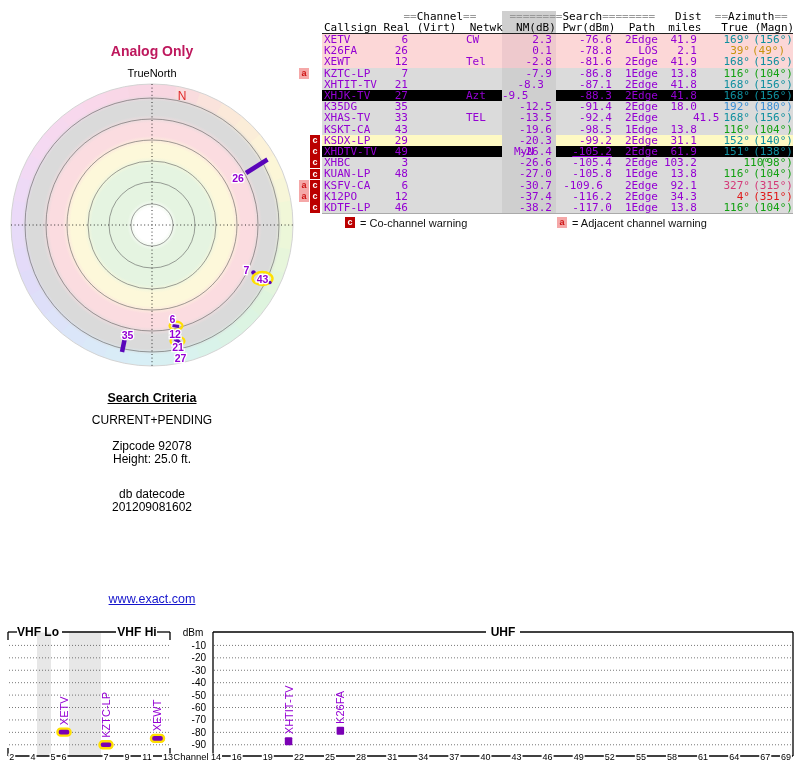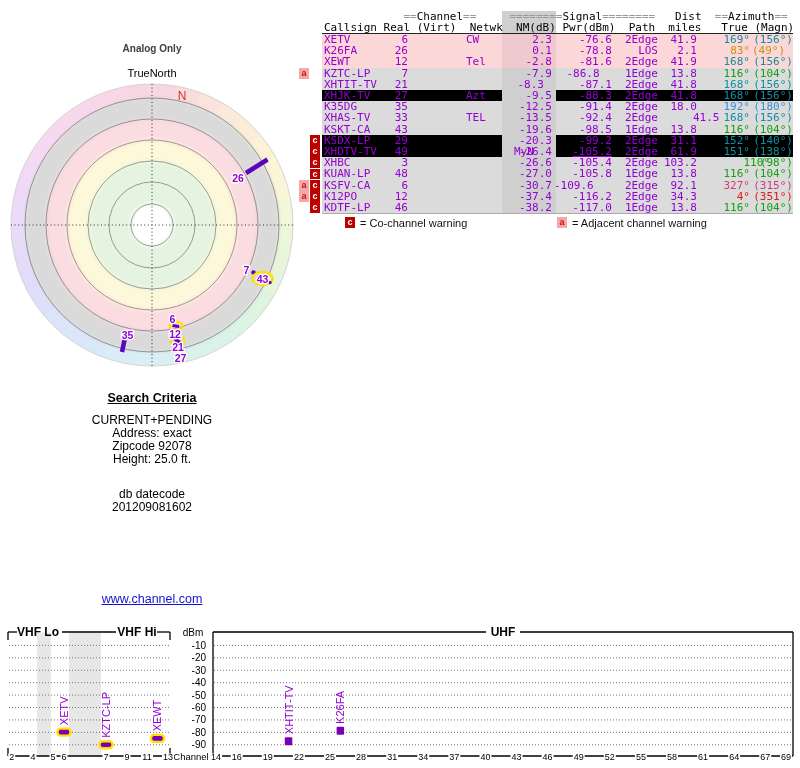--- a/index.html
+++ b/index.html
@@ -1,21 +1,21 @@
 <!DOCTYPE html>
 <html><head>
 <meta charset="utf-8">
 <style>
   * { margin:0; padding:0; box-sizing:border-box; }
   html,body { background:#fff; }
   #app { position:relative; width:800px; height:768px; background:#fff; overflow:hidden;
          font-family:"Liberation Sans",sans-serif; }
   .abs { position:absolute; }
   .ctr { width:304px; left:0; text-align:center; }
-  .radar-title { top:43px; font-size:10px; font-weight:bold; color:#404040; }
+  .radar-title { top:43px; font-size:14px; font-weight:bold; color:#be185d; }
   .radar-sub { top:67px; font-size:11px; color:#000; }
   .mono { font-family:"DejaVu Sans Mono",monospace; font-size:11px; white-space:pre; color:#000; line-height:11.2px; }
   .dim { color:#999; }
   .sc-title { top:391px; font-size:12.5px; font-weight:bold; text-decoration:underline; }
   .sc-line { font-size:12px; color:#000; }
   .site-link { top:589px; }
   .site-link a { color:#1414cc; font-size:12.5px; text-decoration:underline; cursor:pointer; }
   .trow { position:absolute; left:322px; width:471px; height:11.2px; }
   .tcell { position:absolute; top:0; height:11.2px; line-height:11.4px;
            font-family:"DejaVu Sans Mono",monospace; font-size:11px; white-space:pre; }
@@ -110,21 +110,21 @@
       <text x="262.5" y="222.5" font-size="10.5" font-weight="bold" fill="#9400d3" text-anchor="middle" font-family="Liberation Sans,sans-serif" paint-order="stroke" stroke="#ffffff" stroke-width="2.6">43</text>
       <text x="172.5" y="263" font-size="10.5" font-weight="bold" fill="#9400d3" text-anchor="middle" font-family="Liberation Sans,sans-serif" paint-order="stroke" stroke="#ffffff" stroke-width="2.6">6</text>
       <text x="175" y="277.5" font-size="10.5" font-weight="bold" fill="#9400d3" text-anchor="middle" font-family="Liberation Sans,sans-serif" paint-order="stroke" stroke="#ffffff" stroke-width="2.6">12</text>
       <text x="178" y="291" font-size="10.5" font-weight="bold" fill="#9400d3" text-anchor="middle" font-family="Liberation Sans,sans-serif" paint-order="stroke" stroke="#ffffff" stroke-width="2.6">21</text>
       <text x="180.5" y="301.5" font-size="10.5" font-weight="bold" fill="#9400d3" text-anchor="middle" font-family="Liberation Sans,sans-serif" paint-order="stroke" stroke="#ffffff" stroke-width="2.6">27</text>
       <text x="127.5" y="278.5" font-size="10.5" font-weight="bold" fill="#9400d3" text-anchor="middle" font-family="Liberation Sans,sans-serif" paint-order="stroke" stroke="#ffffff" stroke-width="2.6">35</text>
     </svg>
 
   <div id="table">
       <div class="abs" style="left:502px;top:10.5px;width:54px;height:202px;background:#cfcfcf"></div>
-      <div class="abs mono" style="left:324px;top:10.5px;"><span>            </span><span class="dim">==</span><span>Channel</span><span class="dim">==</span><span>     </span><span class="dim">========</span><span>Signal</span><span class="dim">========</span><span>   Dist  </span><span class="dim">==</span><span>Azimuth</span><span class="dim">==</span></div>
+      <div class="abs mono" style="left:324px;top:10.5px;"><span>            </span><span class="dim">==</span><span>Channel</span><span class="dim">==</span><span>     </span><span class="dim">========</span><span>Search</span><span class="dim">========</span><span>   Dist  </span><span class="dim">==</span><span>Azimuth</span><span class="dim">==</span></div>
       <div class="abs mono" style="left:324px;top:21.8px;">Callsign Real (Virt)  Netwk  NM(dB) Pwr(dBm)  Path  miles   True (Magn)</div>
       <div class="abs" style="left:322px;top:32.8px;width:471px;height:1px;background:#222"></div>
       <div class="trow" style="top:34px;background:#fcd7d7">
         <div class="abs" style="left:180px;top:0;width:54px;height:11.2px;background:#eec9cd"></div>
         <div class="tcell" style="left: 2px; width: 60px; text-align: left; color: rgb(148, 0, 211);">XETV</div>
         <div class="tcell" style="left: 60px; width: 26px; text-align: right; color: rgb(148, 0, 211);">6</div>
         <div class="tcell" style="left: 144px; width: 36px; text-align: left; color: rgb(148, 0, 211);">CW</div>
         <div class="tcell" style="left: 180px; width: 50px; text-align: right; color: rgb(148, 0, 211);">2.3</div>
         <div class="tcell" style="left: 232px; width: 58px; text-align: right; color: rgb(148, 0, 211);">-76.6</div>
         <div class="tcell" style="left: 292px; width: 44px; text-align: right; color: rgb(148, 0, 211);">2Edge</div>
@@ -133,41 +133,41 @@
         <div class="tcell" style="left: 430px; width: 41px; text-align: right; color: rgb(15, 143, 159);">(156°)</div>
       </div>
       <div class="trow" style="top:45.2px;background:#fcd7d7">
         <div class="abs" style="left:180px;top:0;width:54px;height:11.2px;background:#eec9cd"></div>
         <div class="tcell" style="left: 2px; width: 60px; text-align: left; color: rgb(148, 0, 211);">K26FA</div>
         <div class="tcell" style="left: 60px; width: 26px; text-align: right; color: rgb(148, 0, 211);">26</div>
         <div class="tcell" style="left: 180px; width: 50px; text-align: right; color: rgb(148, 0, 211);">0.1</div>
         <div class="tcell" style="left: 232px; width: 58px; text-align: right; color: rgb(148, 0, 211);">-78.8</div>
         <div class="tcell" style="left: 292px; width: 44px; text-align: right; color: rgb(148, 0, 211);">LOS</div>
         <div class="tcell" style="left: 336px; width: 39px; text-align: right; color: rgb(148, 0, 211);">2.1</div>
-        <div class="tcell" style="left: 378px; width: 50px; text-align: right; color: rgb(199, 148, 16);">83°</div>
+        <div class="tcell" style="left: 378px; width: 50px; text-align: right; color: rgb(199, 148, 16);">39°</div>
         <div class="tcell" style="left: 430px; width: 41px; text-align: left; color: rgb(199, 148, 16);">(49°)</div>
       </div>
       <div class="trow" style="top:56.4px;background:#fcd7d7">
         <div class="abs" style="left:180px;top:0;width:54px;height:11.2px;background:#eec9cd"></div>
         <div class="tcell" style="left: 2px; width: 60px; text-align: left; color: rgb(148, 0, 211);">XEWT</div>
         <div class="tcell" style="left: 60px; width: 26px; text-align: right; color: rgb(148, 0, 211);">12</div>
         <div class="tcell" style="left: 144px; width: 36px; text-align: left; color: rgb(148, 0, 211);">Tel</div>
         <div class="tcell" style="left: 180px; width: 50px; text-align: right; color: rgb(148, 0, 211);">-2.8</div>
         <div class="tcell" style="left: 232px; width: 58px; text-align: right; color: rgb(148, 0, 211);">-81.6</div>
         <div class="tcell" style="left: 292px; width: 44px; text-align: right; color: rgb(148, 0, 211);">2Edge</div>
         <div class="tcell" style="left: 336px; width: 39px; text-align: right; color: rgb(148, 0, 211);">41.9</div>
         <div class="tcell" style="left: 378px; width: 50px; text-align: right; color: rgb(15, 143, 159);">168°</div>
         <div class="tcell" style="left: 430px; width: 41px; text-align: right; color: rgb(15, 143, 159);">(156°)</div>
       </div>
       <div class="trow" style="top:67.6px;background:#dbdbdb">
         <div class="abs" style="left:180px;top:0;width:54px;height:11.2px;background:#cfcfcf"></div>
         <div class="tcell" style="left: 2px; width: 60px; text-align: left; color: rgb(148, 0, 211);">KZTC-LP</div>
         <div class="tcell" style="left: 60px; width: 26px; text-align: right; color: rgb(148, 0, 211);">7</div>
         <div class="tcell" style="left: 180px; width: 50px; text-align: right; color: rgb(148, 0, 211);">-7.9</div>
-        <div class="tcell" style="left: 232px; width: 58px; text-align: center; color: rgb(148, 0, 211);">-86.8</div>
+        <div class="tcell" style="left: 232px; width: 58px; text-align: right; color: rgb(148, 0, 211);">-86.8</div>
         <div class="tcell" style="left: 292px; width: 44px; text-align: right; color: rgb(148, 0, 211);">1Edge</div>
         <div class="tcell" style="left: 336px; width: 39px; text-align: right; color: rgb(148, 0, 211);">13.8</div>
         <div class="tcell" style="left: 378px; width: 50px; text-align: right; color: rgb(19, 161, 19);">116°</div>
         <div class="tcell" style="left: 430px; width: 41px; text-align: right; color: rgb(19, 161, 19);">(104°)</div>
       </div>
       <div class="badge badge-a" style="left:299px;top:67.8px">a</div>
       <div class="trow" style="top:78.8px;background:#dbdbdb">
         <div class="abs" style="left:180px;top:0;width:54px;height:11.2px;background:#cfcfcf"></div>
         <div class="tcell" style="left: 2px; width: 60px; text-align: left; color: rgb(148, 0, 211);">XHTIT-TV</div>
         <div class="tcell" style="left: 60px; width: 26px; text-align: right; color: rgb(148, 0, 211);">21</div>
@@ -176,21 +176,21 @@
         <div class="tcell" style="left: 292px; width: 44px; text-align: right; color: rgb(148, 0, 211);">2Edge</div>
         <div class="tcell" style="left: 336px; width: 39px; text-align: right; color: rgb(148, 0, 211);">41.8</div>
         <div class="tcell" style="left: 378px; width: 50px; text-align: right; color: rgb(15, 143, 159);">168°</div>
         <div class="tcell" style="left: 430px; width: 41px; text-align: right; color: rgb(15, 143, 159);">(156°)</div>
       </div>
       <div class="trow" style="top:90px;background:#000000">
         <div class="abs" style="left:180px;top:0;width:54px;height:11.2px;background:#cfcfcf"></div>
         <div class="tcell" style="left: 2px; width: 60px; text-align: left; color: rgb(148, 0, 211);">XHJK-TV</div>
         <div class="tcell" style="left: 60px; width: 26px; text-align: right; color: rgb(148, 0, 211);">27</div>
         <div class="tcell" style="left: 144px; width: 36px; text-align: left; color: rgb(148, 0, 211);">Azt</div>
-        <div class="tcell" style="left: 180px; width: 50px; text-align: right; color: rgb(148, 0, 211);">-9.5</div>
+        <div class="tcell" style="left: 180px; width: 50px; color: rgb(148, 0, 211);">-9.5</div>
         <div class="tcell" style="left: 232px; width: 58px; text-align: right; color: rgb(148, 0, 211);">-88.3</div>
         <div class="tcell" style="left: 292px; width: 44px; text-align: right; color: rgb(148, 0, 211);">2Edge</div>
         <div class="tcell" style="left: 336px; width: 39px; text-align: right; color: rgb(148, 0, 211);">41.8</div>
         <div class="tcell" style="left: 378px; width: 50px; text-align: right; color: rgb(15, 143, 159);">168°</div>
         <div class="tcell" style="left: 430px; width: 41px; text-align: right; color: rgb(15, 143, 159);">(156°)</div>
       </div>
       <div class="trow" style="top:101.19999999999999px;background:#dbdbdb">
         <div class="abs" style="left:180px;top:0;width:54px;height:11.2px;background:#cfcfcf"></div>
         <div class="tcell" style="left: 2px; width: 60px; text-align: left; color: rgb(148, 0, 211);">K35DG</div>
         <div class="tcell" style="left: 60px; width: 26px; text-align: right; color: rgb(148, 0, 211);">35</div>
@@ -217,21 +217,21 @@
         <div class="abs" style="left:180px;top:0;width:54px;height:11.2px;background:#cfcfcf"></div>
         <div class="tcell" style="left: 2px; width: 60px; text-align: left; color: rgb(148, 0, 211);">KSKT-CA</div>
         <div class="tcell" style="left: 60px; width: 26px; text-align: right; color: rgb(148, 0, 211);">43</div>
         <div class="tcell" style="left: 180px; width: 50px; text-align: right; color: rgb(148, 0, 211);">-19.6</div>
         <div class="tcell" style="left: 232px; width: 58px; text-align: right; color: rgb(148, 0, 211);">-98.5</div>
         <div class="tcell" style="left: 292px; width: 44px; text-align: right; color: rgb(148, 0, 211);">1Edge</div>
         <div class="tcell" style="left: 336px; width: 39px; text-align: right; color: rgb(148, 0, 211);">13.8</div>
         <div class="tcell" style="left: 378px; width: 50px; text-align: right; color: rgb(19, 161, 19);">116°</div>
         <div class="tcell" style="left: 430px; width: 41px; text-align: right; color: rgb(19, 161, 19);">(104°)</div>
       </div>
-      <div class="trow" style="top:134.8px;background:#000000">
+      <div class="trow" style="top:134.8px;background:#fef9c3">
         <div class="abs" style="left:180px;top:0;width:54px;height:11.2px;background:#cfcfcf"></div>
         <div class="tcell" style="left: 2px; width: 60px; text-align: left; color: rgb(148, 0, 211);">KSDX-LP</div>
         <div class="tcell" style="left: 60px; width: 26px; text-align: right; color: rgb(148, 0, 211);">29</div>
         <div class="tcell" style="left: 180px; width: 50px; text-align: right; color: rgb(148, 0, 211);">-20.3</div>
         <div class="tcell" style="left: 232px; width: 58px; text-align: right; color: rgb(148, 0, 211);">-99.2</div>
         <div class="tcell" style="left: 292px; width: 44px; text-align: right; color: rgb(148, 0, 211);">2Edge</div>
         <div class="tcell" style="left: 336px; width: 39px; text-align: right; color: rgb(148, 0, 211);">31.1</div>
         <div class="tcell" style="left: 378px; width: 50px; text-align: right; color: rgb(15, 143, 159);">152°</div>
         <div class="tcell" style="left: 430px; width: 41px; text-align: right; color: rgb(15, 143, 159);">(140°)</div>
       </div>
@@ -271,21 +271,21 @@
         <div class="tcell" style="left: 336px; width: 39px; text-align: right; color: rgb(148, 0, 211);">13.8</div>
         <div class="tcell" style="left: 378px; width: 50px; text-align: right; color: rgb(19, 161, 19);">116°</div>
         <div class="tcell" style="left: 430px; width: 41px; text-align: right; color: rgb(19, 161, 19);">(104°)</div>
       </div>
       <div class="badge badge-c" style="left:310px;top:168.59999999999997px">c</div>
       <div class="trow" style="top:179.6px;background:#dbdbdb">
         <div class="abs" style="left:180px;top:0;width:54px;height:11.2px;background:#cfcfcf"></div>
         <div class="tcell" style="left: 2px; width: 60px; text-align: left; color: rgb(148, 0, 211);">KSFV-CA</div>
         <div class="tcell" style="left: 60px; width: 26px; text-align: right; color: rgb(148, 0, 211);">6</div>
         <div class="tcell" style="left: 180px; width: 50px; text-align: right; color: rgb(148, 0, 211);">-30.7</div>
-        <div class="tcell" style="left: 232px; width: 58px; text-align: left; color: rgb(148, 0, 211);">-109.6</div>
+        <div class="tcell" style="left: 232px; width: 58px; text-align: center; color: rgb(148, 0, 211);">-109.6</div>
         <div class="tcell" style="left: 292px; width: 44px; text-align: right; color: rgb(148, 0, 211);">2Edge</div>
         <div class="tcell" style="left: 336px; width: 39px; text-align: right; color: rgb(148, 0, 211);">92.1</div>
         <div class="tcell" style="left: 378px; width: 50px; text-align: right; color: rgb(212, 58, 120);">327°</div>
         <div class="tcell" style="left: 430px; width: 41px; text-align: right; color: rgb(212, 58, 120);">(315°)</div>
       </div>
       <div class="badge badge-c" style="left:310px;top:179.79999999999998px">c</div>
       <div class="badge badge-a" style="left:299px;top:179.79999999999998px">a</div>
       <div class="trow" style="top:190.79999999999998px;background:#dbdbdb">
         <div class="abs" style="left:180px;top:0;width:54px;height:11.2px;background:#cfcfcf"></div>
         <div class="tcell" style="left: 2px; width: 60px; text-align: left; color: rgb(148, 0, 211);">K12PO</div>
@@ -313,27 +313,26 @@
       <div class="badge badge-c" style="left:310px;top:202.2px">c</div>
       <div class="abs" style="left:322px;top:213.2px;width:471px;height:1px;background:#aaa"></div>
       <div class="badge badge-c" style="left:345px;top:217px">c</div>
       <div class="legend-txt" style="left:360px;top:217px">= Co-channel warning</div>
       <div class="badge badge-a" style="left:557px;top:217px">a</div>
       <div class="legend-txt" style="left:572px;top:217px">= Adjacent channel warning</div>
     </div>
 
   <div class="abs ctr sc-title">Search Criteria</div>
   <div class="abs ctr sc-line" style="top:413px">CURRENT+PENDING</div>
-  <div class="abs ctr sc-line" style="top:426px">Address: exact</div>
   <div class="abs ctr sc-line" style="top:439px">Zipcode 92078</div>
   <div class="abs ctr sc-line" style="top:452px">Height: 25.0 ft.</div>
   <div class="abs ctr sc-line" style="top:487px">db datecode</div>
   <div class="abs ctr sc-line" style="top:500px">201209081602</div>
 
-  <div class="abs ctr site-link"><a>www.channel.com</a></div>
+  <div class="abs ctr site-link"><a>www.exact.com</a></div>
 
   <svg id="spectrum" class="abs" style="left:0;top:618px;" width="800" height="150">
       <rect x="37" y="14.5" width="14" height="123.5" fill="#e7e7e7"></rect>
       <rect x="69" y="14.5" width="32" height="123.5" fill="#e7e7e7"></rect>
       <line x1="9" y1="27.42" x2="169" y2="27.42" stroke="#555" stroke-width="0.8" stroke-dasharray="1,2"></line>
       <line x1="214" y1="27.42" x2="792" y2="27.42" stroke="#555" stroke-width="0.8" stroke-dasharray="1,2"></line>
       <text x="206" y="30.92" font-size="10" text-anchor="end" fill="#000" font-family="Liberation Sans,sans-serif">-10</text>
       <line x1="9" y1="39.84" x2="169" y2="39.84" stroke="#555" stroke-width="0.8" stroke-dasharray="1,2"></line>
       <line x1="214" y1="39.84" x2="792" y2="39.84" stroke="#555" stroke-width="0.8" stroke-dasharray="1,2"></line>
       <text x="206" y="43.34" font-size="10" text-anchor="end" fill="#000" font-family="Liberation Sans,sans-serif">-20</text>

